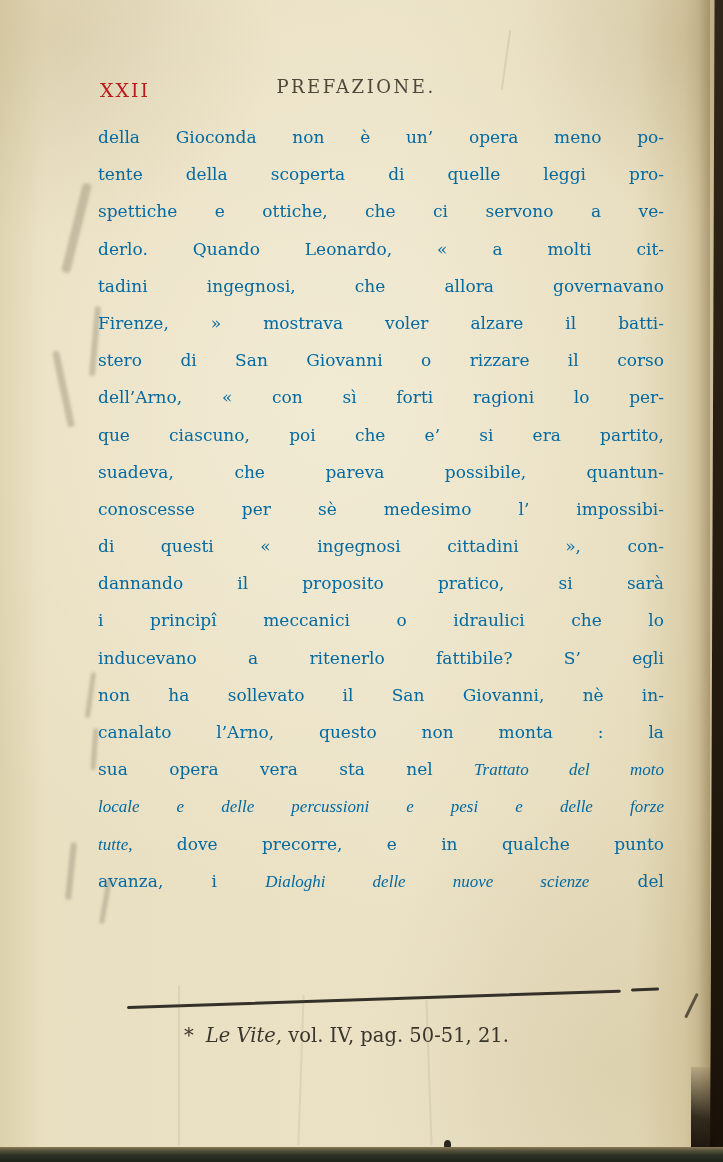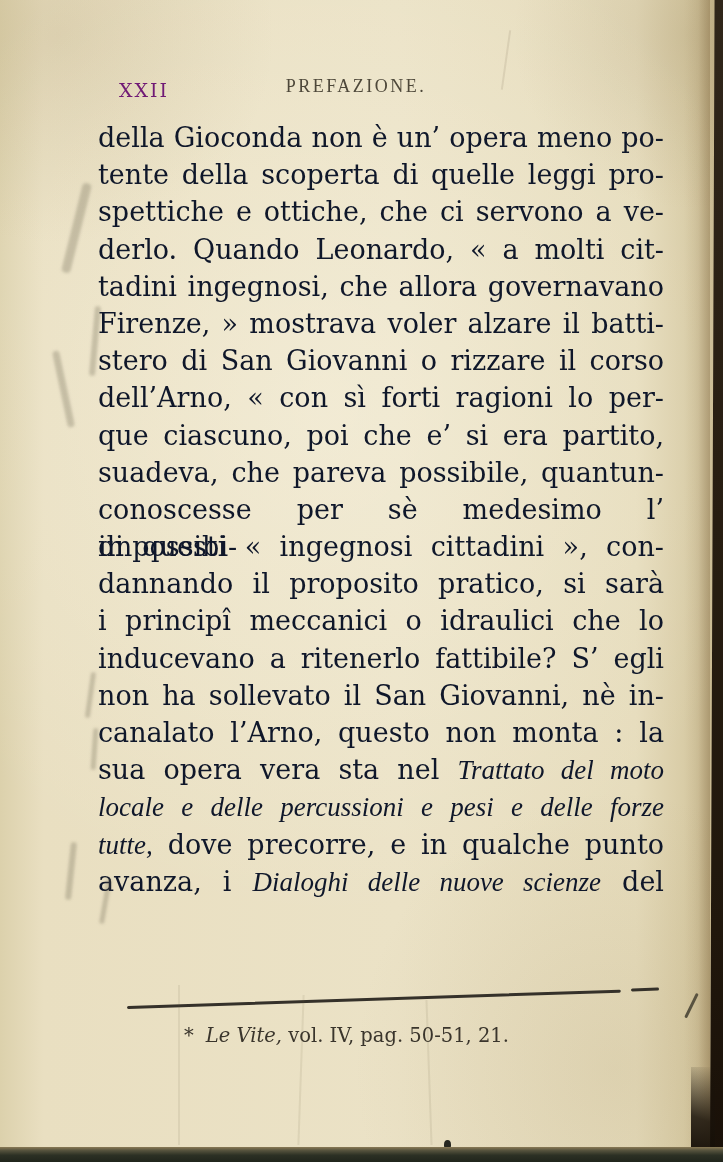--- a/index.html
+++ b/index.html
@@ -12,23 +12,23 @@
     position:absolute;inset:0;
     background:
       radial-gradient(120% 80% at 45% 35%, rgba(255,252,240,0.35) 0%, rgba(255,252,240,0) 55%),
       radial-gradient(60% 40% at 85% 92%, rgba(168,148,104,0.16) 0%, rgba(168,148,104,0) 60%),
       radial-gradient(50% 30% at 8% 3%, rgba(168,148,104,0.22) 0%, rgba(168,148,104,0) 60%),
       radial-gradient(40% 25% at 95% 3%, rgba(150,130,90,0.20) 0%, rgba(150,130,90,0) 60%),
       linear-gradient(90deg, #dcd1ac 0%, #e9dfc1 6%, #ebe2c6 55%, #e6dcbc 88%, #d6c9a2 96%, #c2b187 100%),
       #e7ddbd;
   }
   .header{position:absolute;top:76px;left:88px;width:576px;height:26px;}
-  .pagenum{position:absolute;left:12px;top:3px;font-size:19px;letter-spacing:2px;color:#701a75;margin-left:19px;}
-  .running-title{position:absolute;left:0;right:40px;top:0;text-align:center;font-size:18px;letter-spacing:2.5px;color:#4e483a;font-family:Liberation Serif, serif;}
-  .body-text{position:absolute;left:98px;top:119px;width:566px;color:#0f172a;font-size:27px;}
+  .pagenum{position:absolute;left:12px;top:3px;font-size:19px;letter-spacing:2px;color:#b91c1c;}
+  .running-title{position:absolute;left:0;right:40px;top:0;text-align:center;font-size:18px;letter-spacing:2.5px;color:#4e483a;}
+  .body-text{position:absolute;left:98px;top:119px;width:566px;color:#0369a1;font-size:17px;}
   .line{line-height:37.2px;height:37.2px;text-align:justify;text-align-last:justify;}
   .line i{font-style:italic;font-family:Liberation Serif, serif;}
   .sep-rule{position:absolute;left:127px;top:1006px;width:494px;height:2.5px;background:#35312a;
     transform:rotate(-1.9deg);transform-origin:left center;border-radius:2px;}
   .sep-dash{position:absolute;left:631px;top:988px;width:28px;height:2.5px;background:#35312a;
     transform:rotate(-2deg);border-radius:2px;}
   .pen-mark{position:absolute;left:690px;top:992px;width:2.5px;height:27px;background:#55503f;
     transform:rotate(26deg);border-radius:2px;}
   .footnote{position:absolute;left:98px;top:1024px;width:566px;font-size:19.5px;color:#3a352c;}
   .footnote .fn-inner{padding-left:86px;}

